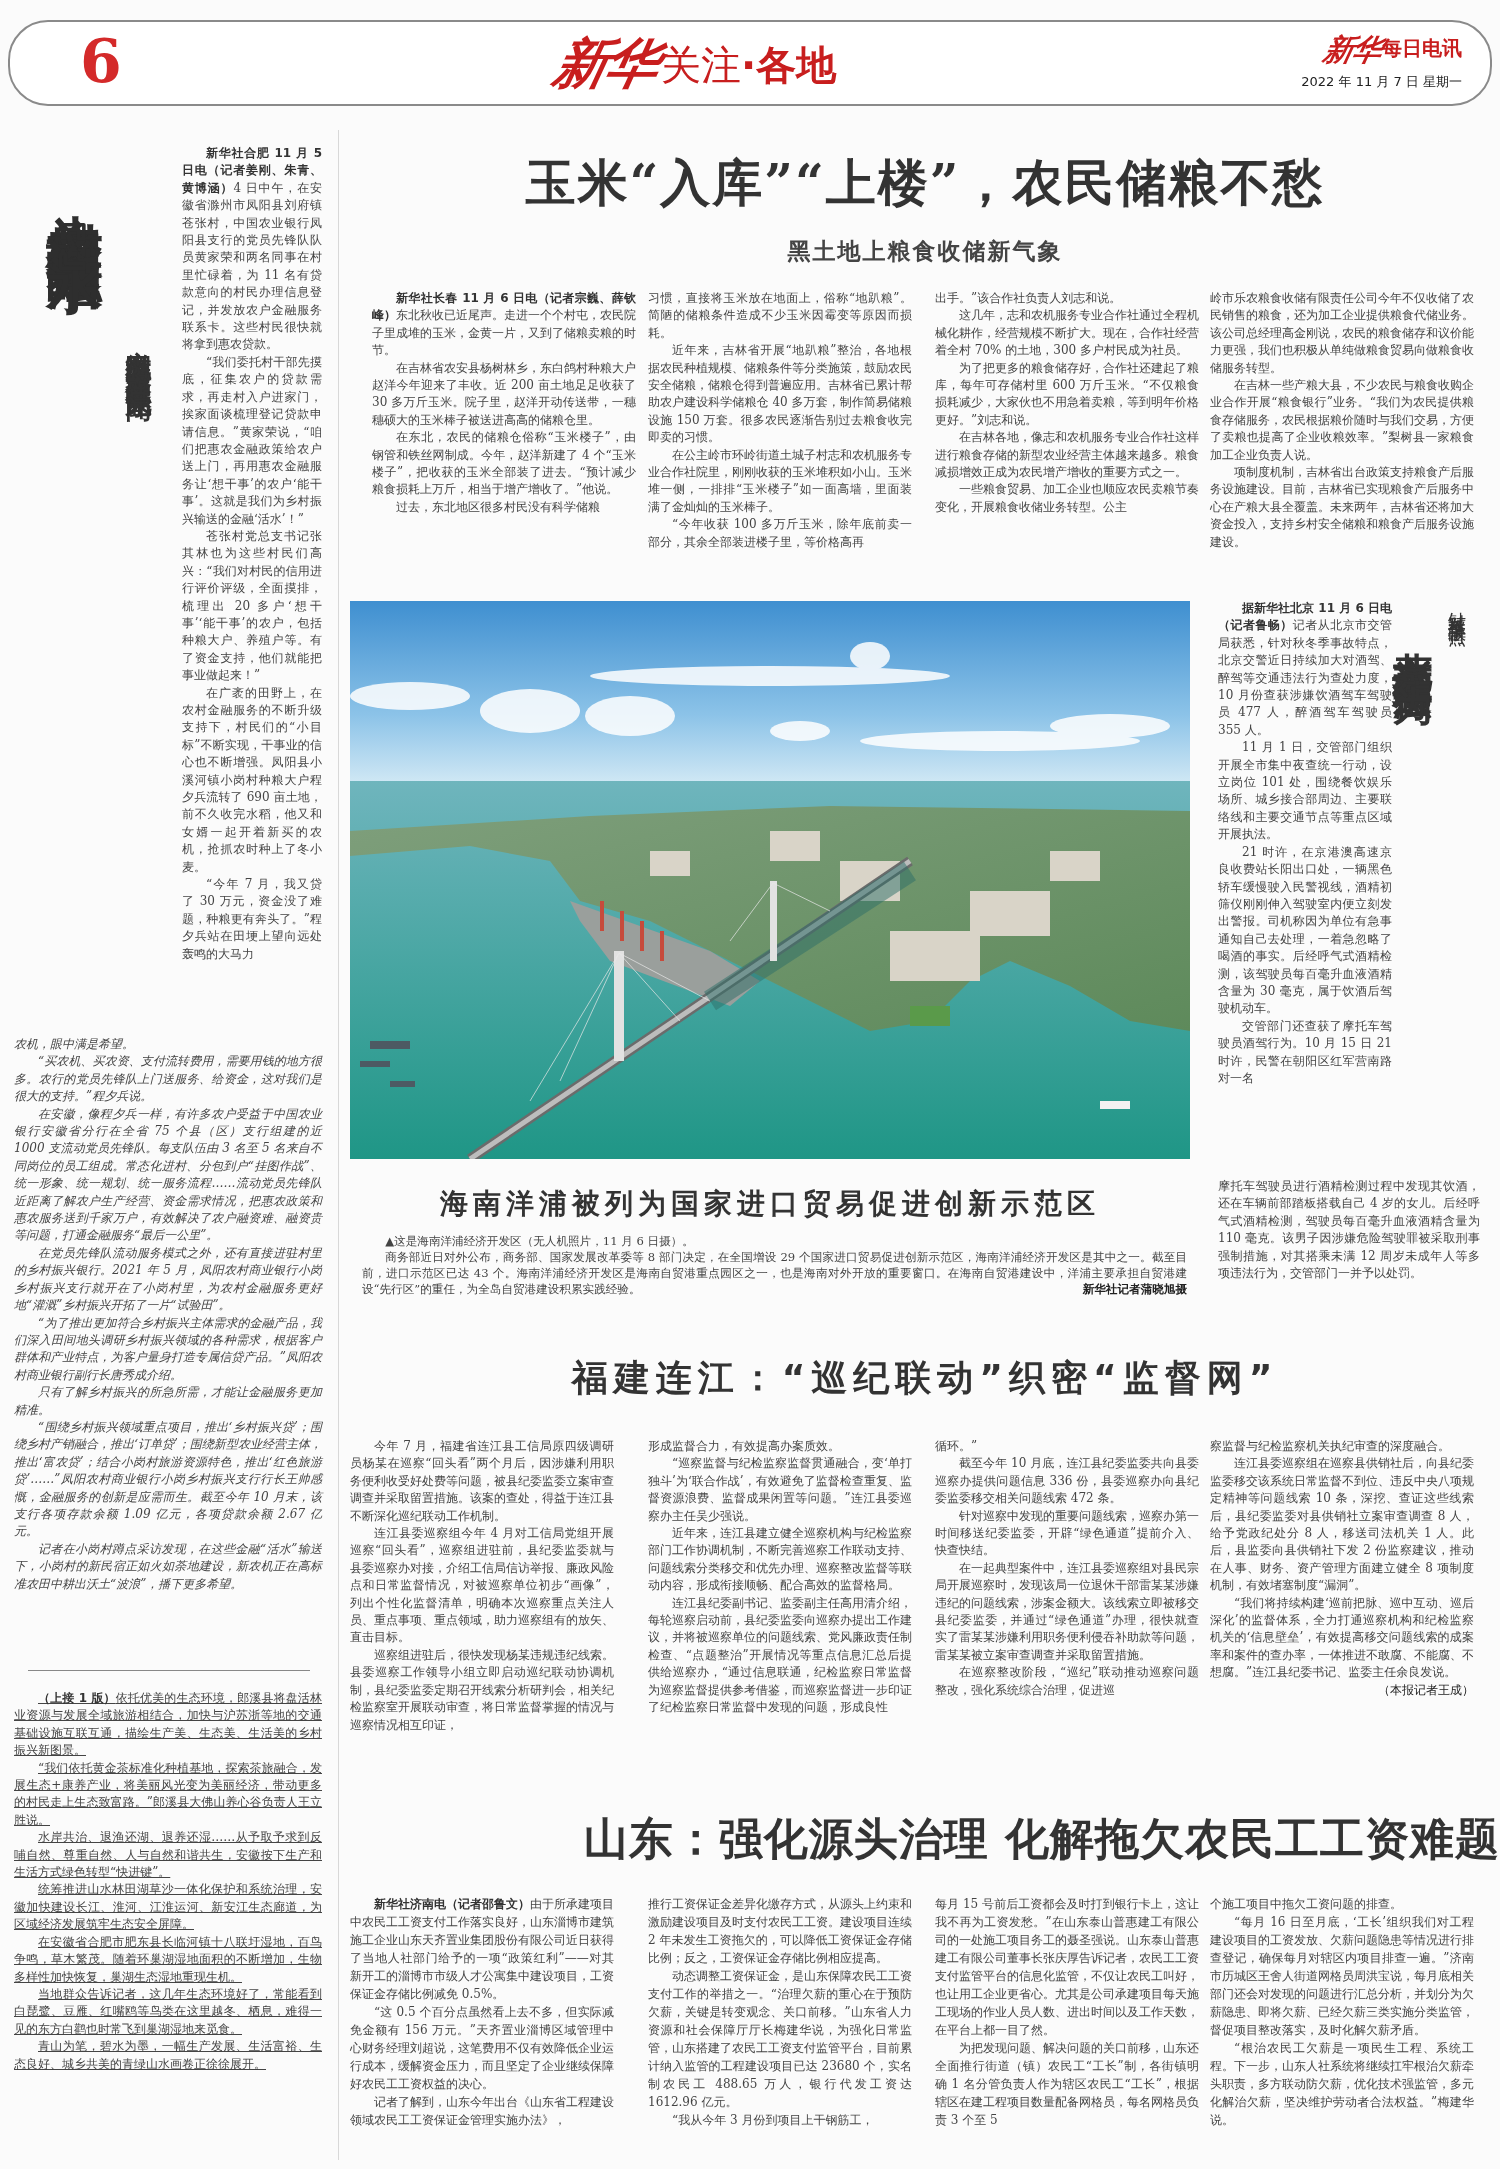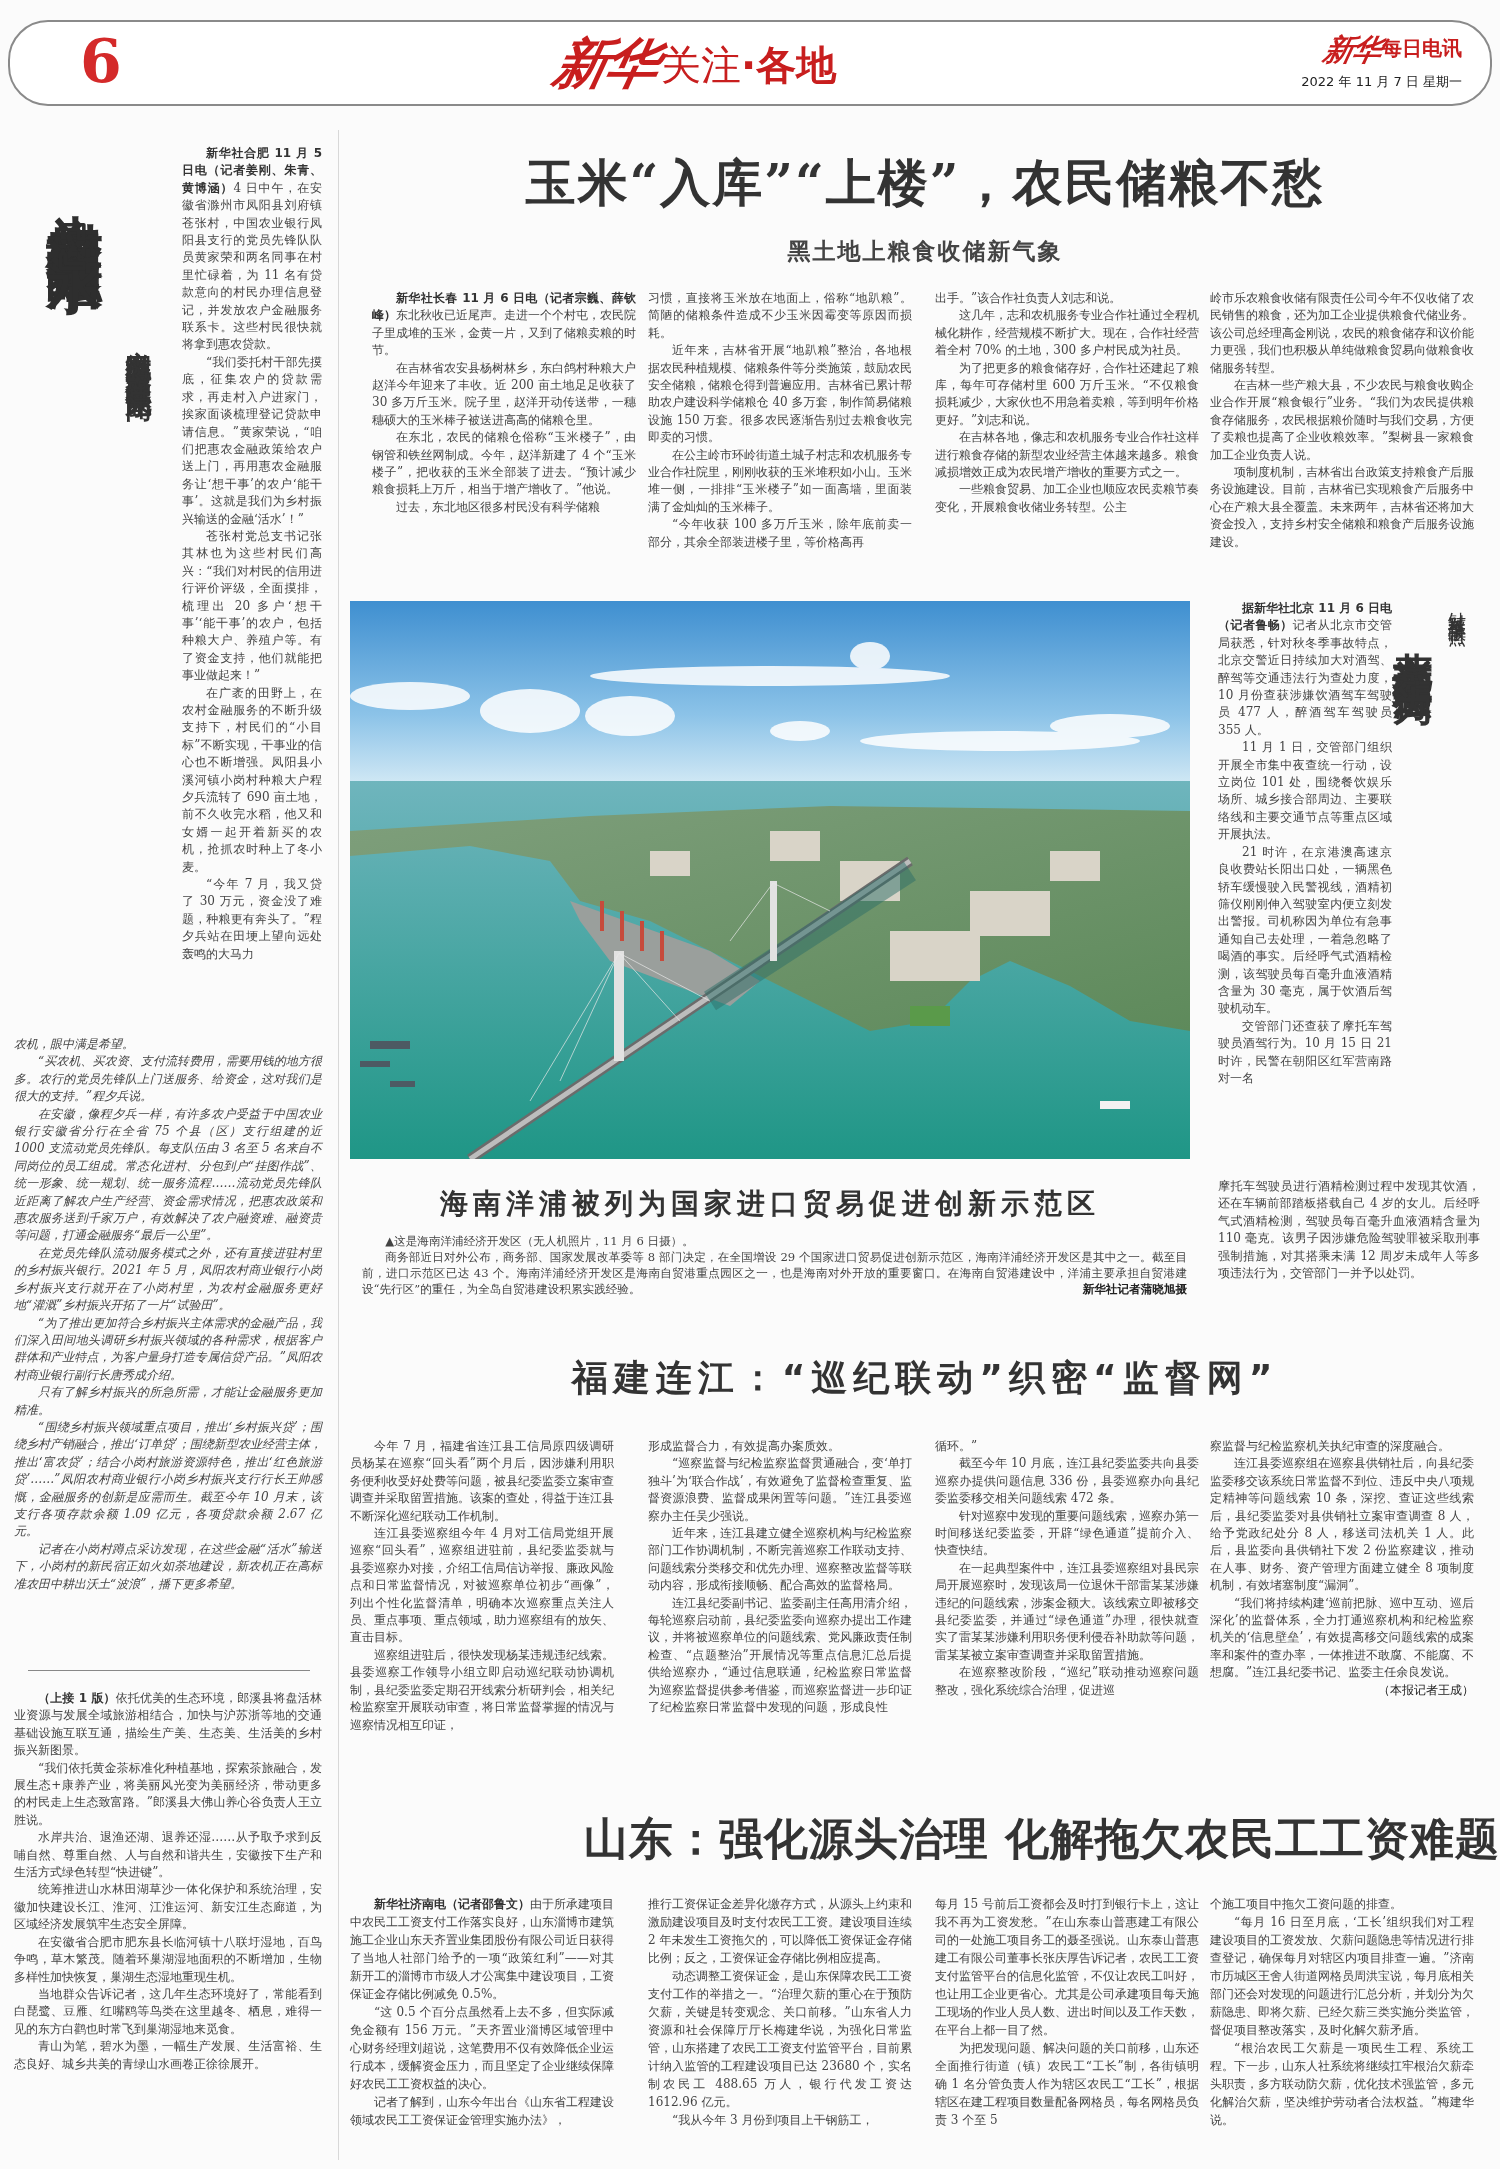--- a/index.html
+++ b/index.html
@@ -23,21 +23,21 @@
   
   .col-text { font-size: 12px; line-height: 17.4px; text-align: justify; color: #444; }
   .col-text p { text-indent: 2em; }
   .col-text p.noindent { text-indent: 0; }
   .col-text .lead { font-family: "DejaVu Sans", sans-serif; font-weight: bold; color: #333; }
   .vert-title { position: absolute; left: 44px; top: 170px; writing-mode: vertical-rl; font-family: "DejaVu Serif", serif; font-weight: bold; font-size: 56px; line-height: 64px; color: #2e2e2e; letter-spacing: 4px; }
   .vert-subtitle { position: absolute; left: 122px; top: 330px; writing-mode: vertical-rl; font-family: "DejaVu Sans", sans-serif; font-size: 26px; color: #333; letter-spacing: 3px; }
   .left-narrow { position: absolute; left: 182px; top: 145px; width: 140px; }
   .left-wide { position: absolute; left: 14px; top: 1036px; width: 308px; font-style: italic; }
   .left-divider { position: absolute; left: 28px; top: 1670px; width: 282px; border-top: 1px solid #888; }
-  .left-bottom { position: absolute; left: 14px; top: 1690px; width: 308px; }
+  .left-bottom { position: absolute; left: 14px; top: 1690px; width: 308px; text-decoration: underline; }
 
   
   .vsep { position: absolute; left: 338px; top: 130px; width: 1px; height: 2030px; background: #d8d8d8; }
 
   
   .headline-corn { position: absolute; left: 350px; top: 150px; width: 1150px; text-align: center; font-family: "DejaVu Serif", serif; font-weight: bold; font-size: 50px; color: #333; letter-spacing: 2px; }
   .subhead-corn { position: absolute; left: 350px; top: 236px; width: 1150px; text-align: center; font-family: "DejaVu Sans", sans-serif; font-size: 23px; color: #444; letter-spacing: 2px; }
   .corn-col { position: absolute; top: 290px; width: 264px; }
 
   

